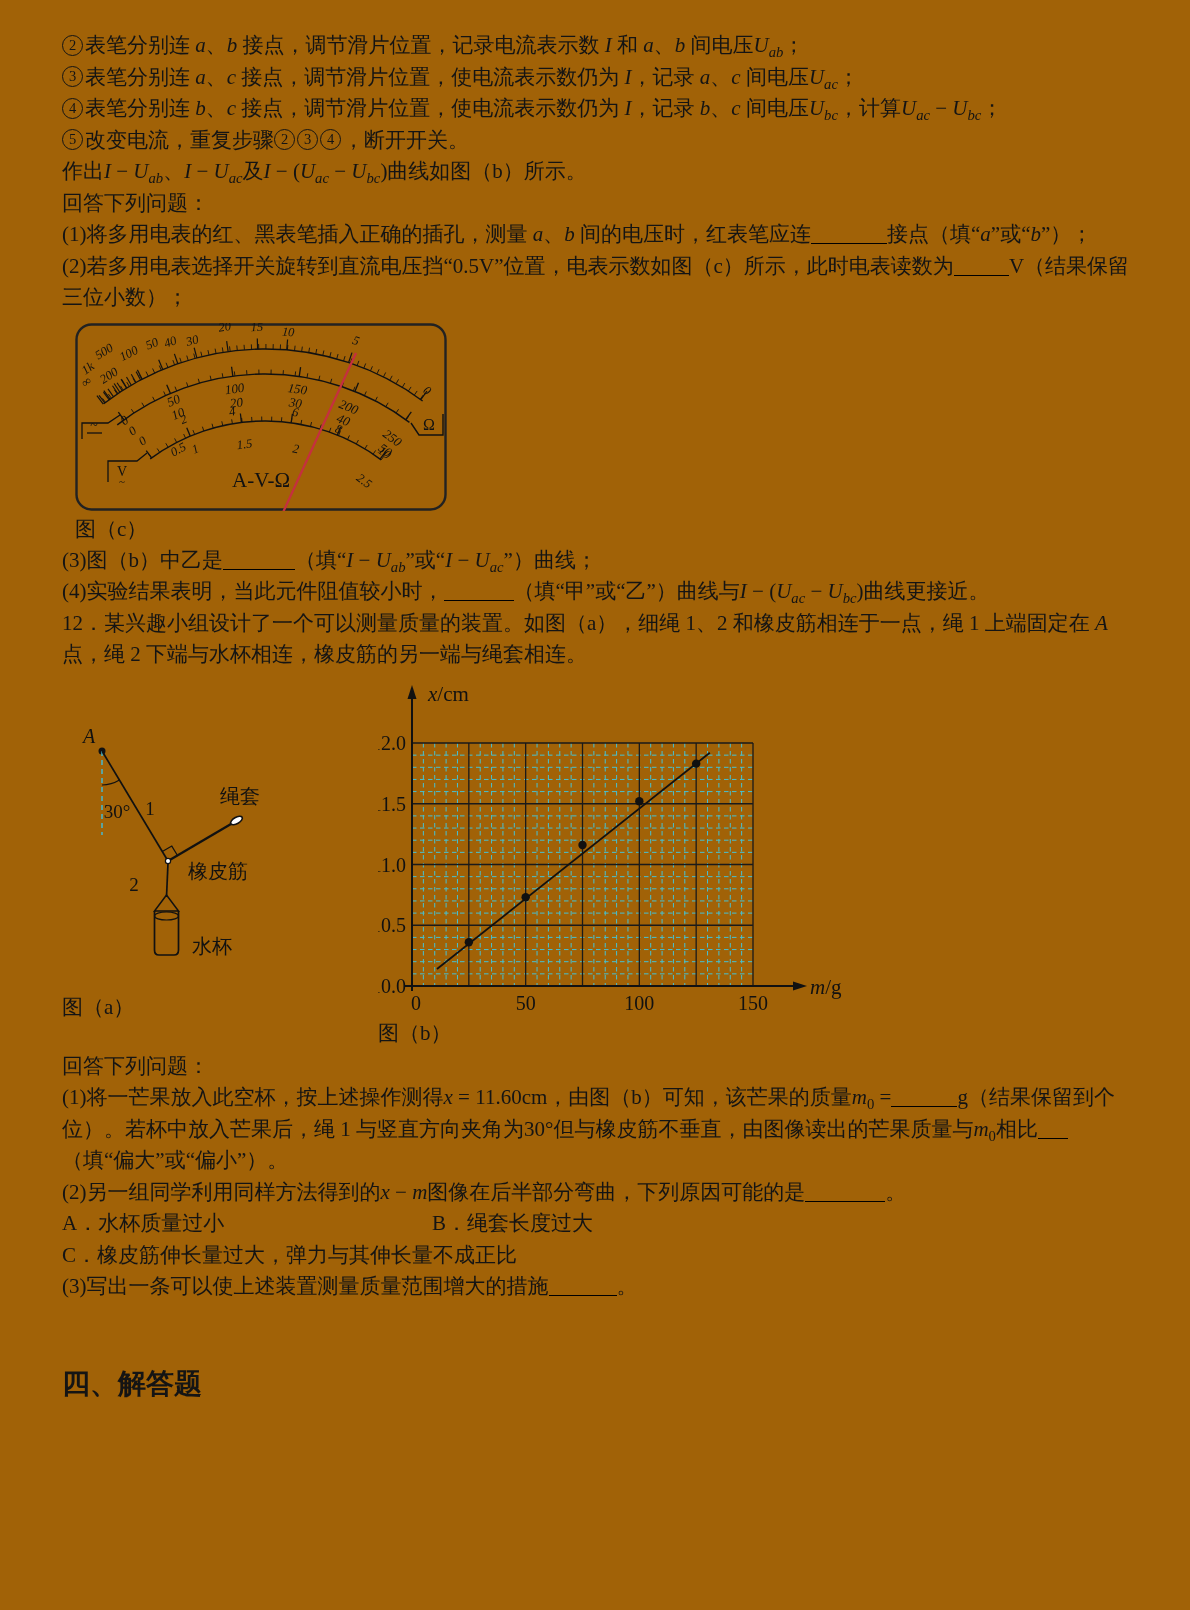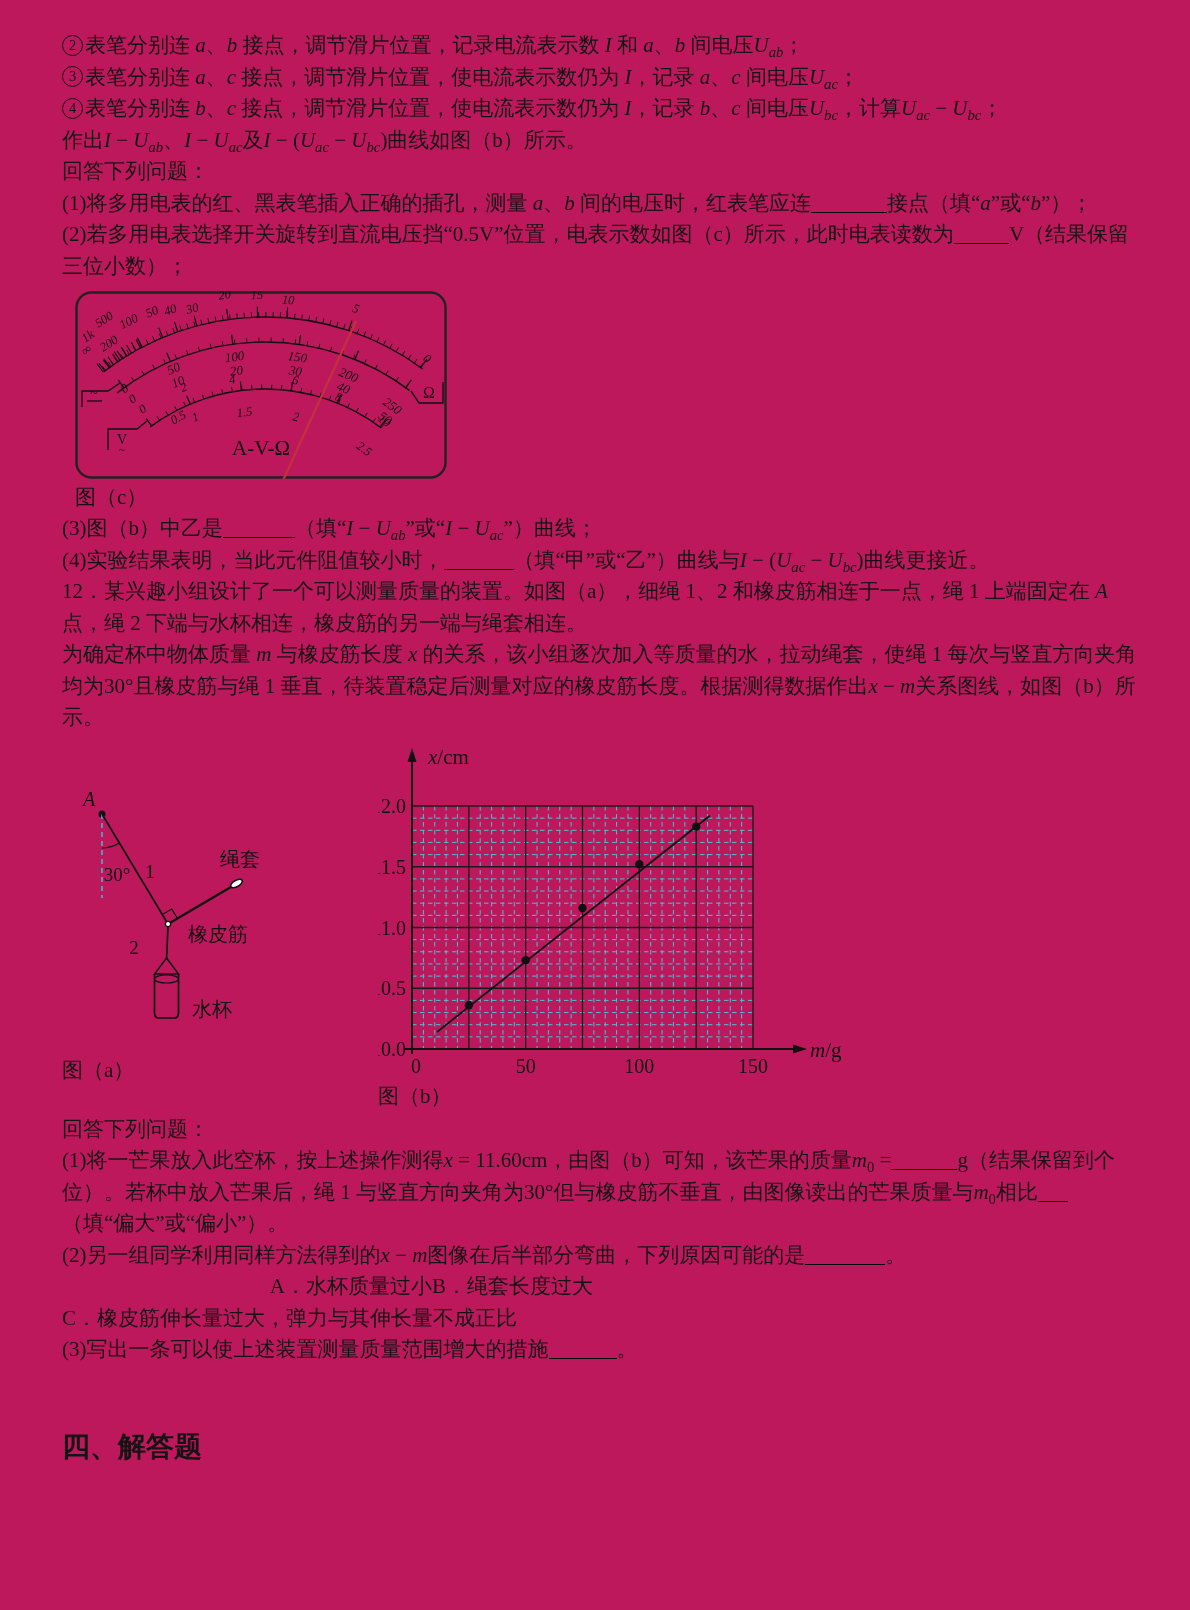--- a/index.html
+++ b/index.html
@@ -1,46 +1,47 @@
 <!DOCTYPE html>
 <html><head>
 <meta charset="utf-8">
 <style>
   html,body{margin:0;padding:0;background:#fff;}
-  .page{position:relative;width:1190px;height:1610px;background:#be185d;overflow:hidden;
+  .page{position:relative;width:1190px;height:1610px;background:#a16207;overflow:hidden;
         font-family:"Liberation Serif","DejaVu Serif",serif;color:#141414;}
   .content{padding:30px 52px 0 62px;width:1076px;}
   p.line{margin:0;font-size:21px;line-height:31.5px;}
   i{font-style:italic;}
   sub{font-size:0.70em;line-height:0;}
   .circ{display:inline-block;width:19px;height:19px;line-height:18px;border:1.3px solid #141414;
         border-radius:50%;text-align:center;font-size:14.5px;vertical-align:2.5px;margin:0 2px 0 0;}
   .blank{display:inline-block;border-bottom:1.8px solid #000;height:19px;vertical-align:-3px;}
   .figc-wrap{margin:9px 0 2px 13px;width:372px;}
   .figc-wrap svg{display:block;}
   .cap{font-size:21px;text-align:left;margin-top:4px;}
   .figs{display:flex;align-items:flex-start;margin:12px 0 4px 0;}
   .figa-block{width:300px;padding-top:2px;}
   .figb-block{width:480px;margin-left:16px;}
   .figa-cap{width:290px;padding-right:55px;box-sizing:border-box;}
   .figb-cap{width:470px;padding-right:90px;box-sizing:border-box;margin-top:-2px;}
   .optrow{display:flex;}
-  .optA{width:370px;margin-left:44px;text-align:right;}
+  .optA{width:370px;margin-left:44px;}
   .optC{margin-left:44px;}
   h3.sect{margin:65px 0 0 0;font-size:28px;line-height:32px;font-weight:bold;}
   svg text{font-family:"Liberation Serif","DejaVu Serif",serif;}
 </style>
 </head>
 <body>
 
 <div class="page">
   <div class="content">
     <p class="line"><span class="circ">2</span>表笔分别连 <i>a</i>、<i>b</i> 接点，调节滑片位置，记录电流表示数 <i>I</i> 和 <i>a</i>、<i>b</i> 间电压<i>U</i><sub><i>ab</i></sub>；</p>
     <p class="line"><span class="circ">3</span>表笔分别连 <i>a</i>、<i>c</i> 接点，调节滑片位置，使电流表示数仍为 <i>I</i>，记录 <i>a</i>、<i>c</i> 间电压<i>U</i><sub><i>ac</i></sub>；</p>
     <p class="line"><span class="circ">4</span>表笔分别连 <i>b</i>、<i>c</i> 接点，调节滑片位置，使电流表示数仍为 <i>I</i>，记录 <i>b</i>、<i>c</i> 间电压<i>U</i><sub><i>bc</i></sub>，计算<i>U</i><sub><i>ac</i></sub> − <i>U</i><sub><i>bc</i></sub>；</p>
+    <p class="line"><span class="circ">5</span>改变电流，重复步骤<span class="circ">2</span><span class="circ">3</span><span class="circ">4</span>，断开开关。</p>
     <p class="line">作出<i>I</i> − <i>U</i><sub><i>ab</i></sub>、<i>I</i> − <i>U</i><sub><i>ac</i></sub>及<i>I</i> − (<i>U</i><sub><i>ac</i></sub> − <i>U</i><sub><i>bc</i></sub>)曲线如图（b）所示。</p>
     <p class="line">回答下列问题：</p>
     <p class="line">(1)将多用电表的红、黑表笔插入正确的插孔，测量 <i>a</i>、<i>b</i> 间的电压时，红表笔应连<span class="blank" style="width:76px"></span>接点（填“<i>a</i>”或“<i>b</i>”）；</p>
     <p class="line">(2)若多用电表选择开关旋转到直流电压挡“0.5V”位置，电表示数如图（c）所示，此时电表读数为<span class="blank" style="width:55px"></span>V（结果保留三位小数）；</p>
 
     <div class="figc-wrap">
       <svg id="dial-svg" width="372" height="188" viewBox="0 0 372 188">
           <rect x="1.5" y="1.5" width="369" height="185" rx="15" fill="none" stroke="#222" stroke-width="2.4"></rect>
           <path d="M28.678221312689033,80.76136482282269 A265,265 0 0 1 347.6280384891054,77.97793193643741" fill="none" stroke="#111" stroke-width="1.4"></path>
           <path d="M42.24124592184205,101.87741913438671 A240,240 0 0 1 334.4356055564916,99.32747758864971" fill="none" stroke="#111" stroke-width="1.4"></path>
@@ -225,21 +226,20 @@
           <path d="M33,159 V138 H62 L72,130" fill="none" stroke="#111" stroke-width="1.3"></path>
           <text transform="translate(354,107) rotate(0)" font-size="16" text-anchor="middle" fill="#111">Ω</text>
           <path d="M336,100 L344,112 H368 V91" fill="none" stroke="#111" stroke-width="1.4"></path>
         </svg>
       <div class="cap">图（c）</div>
     </div>
 
     <p class="line">(3)图（b）中乙是<span class="blank" style="width:72px"></span>（填“<i>I</i> − <i>U</i><sub><i>ab</i></sub>”或“<i>I</i> − <i>U</i><sub><i>ac</i></sub>”）曲线；</p>
     <p class="line">(4)实验结果表明，当此元件阻值较小时，<span class="blank" style="width:70px"></span>（填“甲”或“乙”）曲线与<i>I</i> − (<i>U</i><sub><i>ac</i></sub> − <i>U</i><sub><i>bc</i></sub>)曲线更接近。</p>
     <p class="line">12．某兴趣小组设计了一个可以测量质量的装置。如图（a），细绳 1、2 和橡皮筋相连于一点，绳 1 上端固定在 <i>A</i> 点，绳 2 下端与水杯相连，橡皮筋的另一端与绳套相连。</p>
-    <p class="line">为确定杯中物体质量 <i>m</i> 与橡皮筋长度 <i>x</i> 的关系，该小组逐次加入等质量的水，拉动绳套，使绳 1 每次与竖直方向夹角均为30°且橡皮筋与绳 1 垂直，待装置稳定后测量对应的橡皮筋长度。根据测得数据作出<i>x</i> − <i>m</i>关系图线，如图（b）所示。</p>
 
     <div class="figs">
       <div class="figa-block">
         <svg id="figa-svg" width="290" height="300" viewBox="0 0 290 300">
             <text transform="translate(27,58) rotate(0)" font-size="20" text-anchor="middle" fill="#111" font-style="italic">A</text>
             <circle cx="40" cy="66" r="3.5" fill="#111"></circle>
             <line x1="40" y1="66" x2="40" y2="150" stroke="#45b9cf" stroke-width="1.5" stroke-dasharray="5 4"></line>
             <line x1="40" y1="66" x2="106" y2="176" stroke="#111" stroke-width="1.7"></line>
             <path d="M40,100 A34,34 0 0 0 57.5,95.1" fill="none" stroke="#111" stroke-width="1.2"></path>
             <text transform="translate(55,133) rotate(0)" font-size="19" text-anchor="middle" fill="#111">30°</text>

